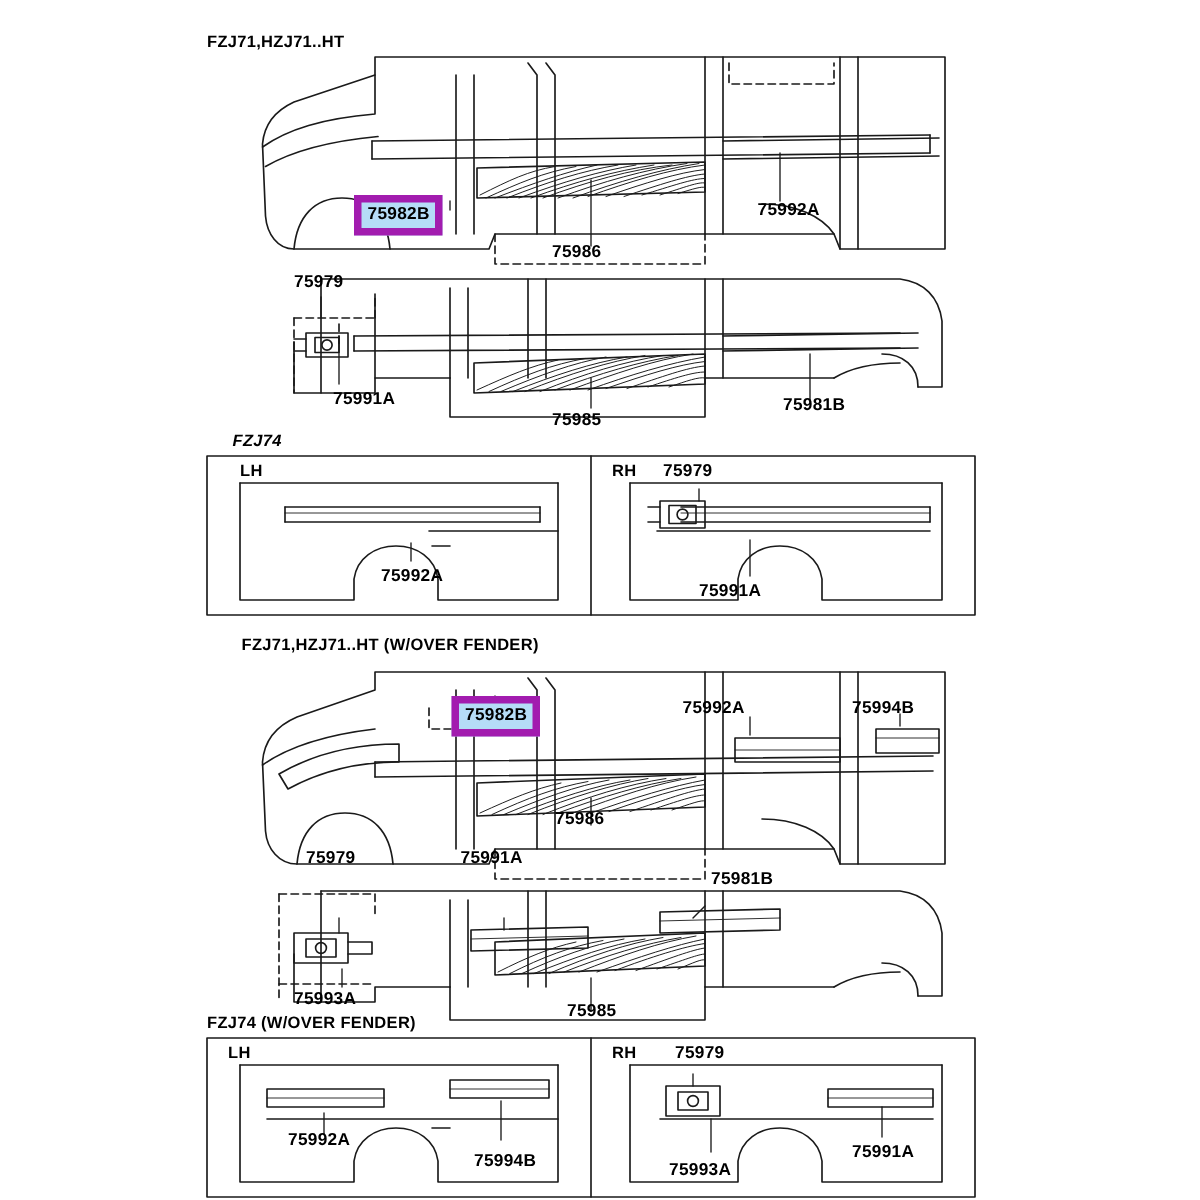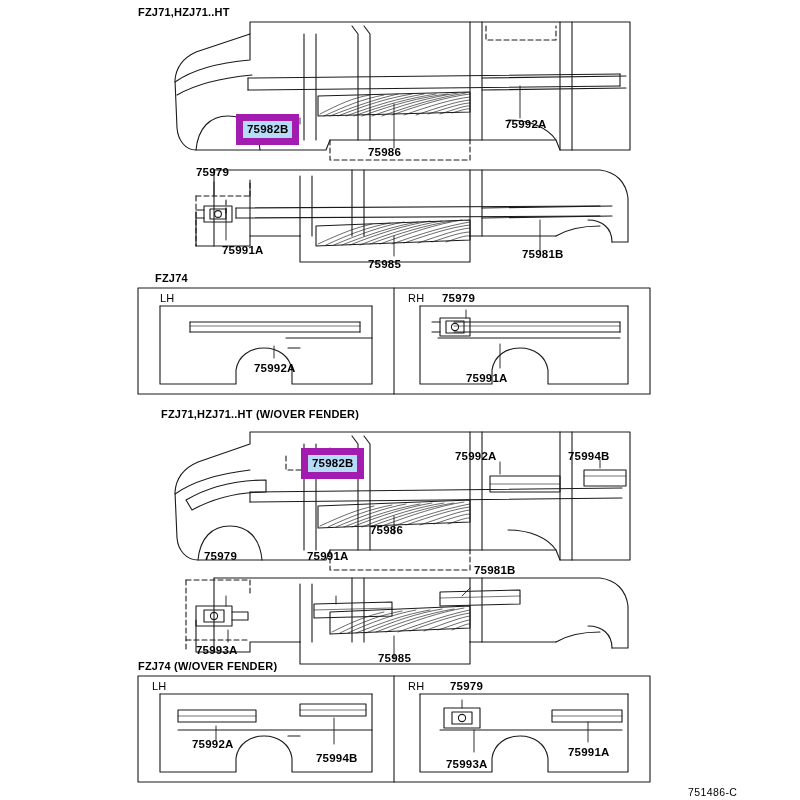--- a/index.html
+++ b/index.html
@@ -11,20 +11,21 @@
     width: 800px;
     height: 800px;
     font-family: "Liberation Sans", sans-serif;
     color: #000000;
     position: relative;
     overflow: hidden;
   }
   #sheet {
     position: absolute;
     inset: 0;
+    margin-top: 16px;
   }
   svg#art {
     position: absolute;
     left: 0;
     top: 0;
     width: 800px;
     height: 800px;
   }
   .lbl {
     position: absolute;
@@ -33,36 +34,36 @@
     letter-spacing: 0.2px;
     white-space: nowrap;
     line-height: 12px;
   }
   .lbl.plain {
     font-weight: bold;
     text-align: right;
   }
   .lbl.hl {
     background: #b5dcf7;
-    border: 7px solid #a21caf;
+    border: 5px solid #a21caf;
     padding: 2px 4px 3px 4px;
     font-weight: bold;
   }
   .lbl.grp {
     font-weight: bold;
     font-size: 11px;
   }
   .lbl.code {
     font-size: 10.5px;
     font-weight: normal;
     letter-spacing: 0.4px;
   }
   .lbl.sidelbl {
     font-size: 11px;
-    font-weight: normal;
+    font-weight: bold;
   }
 </style>
 </head>
 <body>
 
 <div id="sheet">
 
   <svg id="art" viewBox="0 0 800 800">
     <g fill="none" stroke="#1a1a1a" stroke-width="1.1" stroke-linejoin="round" stroke-linecap="round">
 
@@ -340,21 +341,21 @@
         <path d="M216 726 L216 740" stroke-width="0.9"></path>
         <path d="M334 718 L334 744" stroke-width="0.9"></path>
         <path d="M474 730 L474 752" stroke-width="0.9"></path>
         <path d="M588 722 L588 742" stroke-width="0.9"></path>
       </g>
 
     </g>
   </svg>
 
   <div class="lbl grp" style="left:138px; top:6px;">FZJ71,HZJ71..HT</div>
-  <div class="lbl grp" style="left:155px; top:272px;">FZJ74</div>
+  <div class="lbl grp" style="left:155px; top:272px;font-style:italic;">FZJ74</div>
   <div class="lbl grp" style="left:138px; top:408px;padding-left:23px;">FZJ71,HZJ71..HT  (W/OVER FENDER)</div>
   <div class="lbl grp" style="left:138px; top:660px;">FZJ74 (W/OVER FENDER)</div>
 
   <div class="lbl sidelbl" style="left:160px; top:292px;">LH</div>
   <div class="lbl sidelbl" style="left:408px; top:292px;">RH</div>
   <div class="lbl sidelbl" style="left:152px; top:680px;">LH</div>
   <div class="lbl sidelbl" style="left:408px; top:680px;">RH</div>
 
   <div class="lbl hl" style="left:236px; top:114px;">75982B</div>
   <div class="lbl plain" style="left:368px; top:146px;">75986</div>

